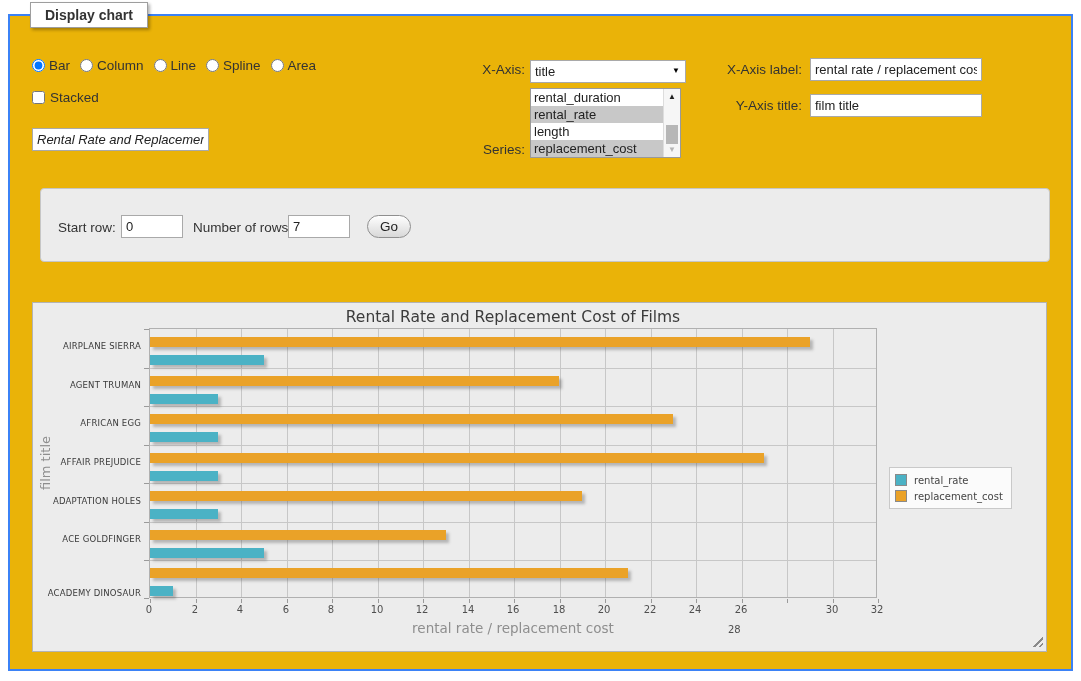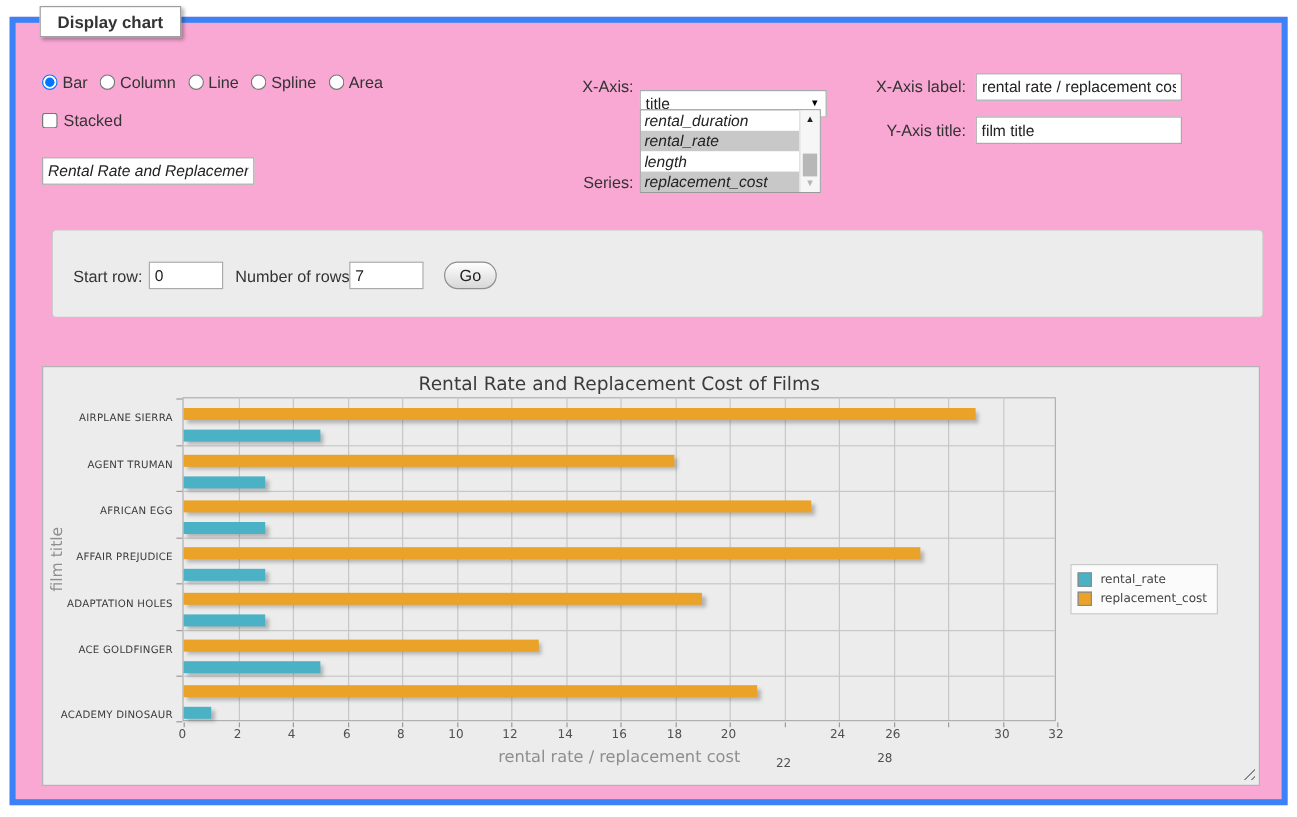--- a/index.html
+++ b/index.html
@@ -1,49 +1,49 @@
 <!DOCTYPE html>
 <html><head>
 <meta charset="utf-8">
 <style>
   * { box-sizing: border-box; margin: 0; padding: 0; }
   html,body { width:1081px; height:681px; background:#fff; overflow:hidden;
               font-family:"Liberation Sans", sans-serif; }
 
   
   .main-fieldset { position:absolute; left:8px; top:14px; width:1065px; height:657px;
-                   border:5px solid #3b82f6; background:#f9a8d4; }
+                   border:2px solid #3b82f6; background:#eab308; }
   .fieldset-legend { position:absolute; left:20px; top:-14px; background:#fff;
                      border:1px solid #9e9e9e; box-shadow:2px 2px 3px rgba(0,0,0,.3);
                      padding:4px 14px; font-size:14px; font-weight:bold; color:#333; }
 
   
   .lbl { position:absolute; font-size:13.5px; color:#333; }
   .txt-input { position:absolute; border:1px solid #a9a9a9; background:#fff;
                font-size:13px; color:#222; padding:2px 4px; height:23px;
                font-family:"Liberation Sans",sans-serif; }
   .radio-row { position:absolute; left:22px; top:42px; display:flex; align-items:center;
                font-size:13.5px; color:#333; }
   .radio-row label { display:flex; align-items:center; margin-right:10px; }
   .radio-row input { margin-right:4px; }
   .check-row { position:absolute; left:22px; top:74px; display:flex; align-items:center;
                font-size:13.5px; color:#333; }
   .check-row input { margin-right:5px; }
 
-  .select-wrap { position:absolute; left:520px; top:56px; width:156px; height:23px; }
+  .select-wrap { position:absolute; left:520px; top:44px; width:156px; height:23px; }
   .select-wrap select { width:100%; height:100%; appearance:none; -webkit-appearance:none;
                         border:1px solid #a9a9a9; background:#fff; font-size:13px; color:#222;
                         padding:1px 18px 1px 4px; border-radius:0;
                         font-family:"Liberation Sans",sans-serif; }
   .select-arrow { position:absolute; right:6px; top:7px; font-size:8px; color:#000;
                   pointer-events:none; line-height:1; }
 
   
   .listbox { position:absolute; left:520px; top:72px; width:151px; height:70px;
-             background:#fff; border:1px solid #999;font-style:italic; }
+             background:#fff; border:1px solid #999; }
   .lb-options { position:absolute; left:0; top:0; right:17px; bottom:0; overflow:hidden; }
   .lb-option { height:17px; line-height:17px; font-size:13px; color:#222; padding:0 3px;
                white-space:nowrap; }
   .lb-option.selected { background:#c8c8c8; }
   .lb-scroll { position:absolute; right:0; top:0; width:17px; height:100%;
                background:#f6f6f6; border-left:1px solid #ddd; }
   .lb-arrow { position:absolute; left:0; width:100%; text-align:center; font-size:8px;
               line-height:13px; height:13px; }
   .lb-arrow.up { top:1px; color:#222; }
   .lb-arrow.down { bottom:1px; color:#b5b5b5; }
@@ -240,21 +240,21 @@
         <div style="position: absolute; left: 46px; width: 44px; margin-left: -22px; text-align: center; font-size: 10px; color: rgb(79, 79, 79);">2</div>
         <div style="position: absolute; left: 91px; width: 44px; margin-left: -22px; text-align: center; font-size: 10px; color: rgb(79, 79, 79);">4</div>
         <div style="position: absolute; left: 137px; width: 44px; margin-left: -22px; text-align: center; font-size: 10px; color: rgb(79, 79, 79);">6</div>
         <div style="position: absolute; left: 182px; width: 44px; margin-left: -22px; text-align: center; font-size: 10px; color: rgb(79, 79, 79);">8</div>
         <div style="position: absolute; left: 228px; width: 44px; margin-left: -22px; text-align: center; font-size: 10px; color: rgb(79, 79, 79);">10</div>
         <div style="position: absolute; left: 273px; width: 44px; margin-left: -22px; text-align: center; font-size: 10px; color: rgb(79, 79, 79);">12</div>
         <div style="position: absolute; left: 319px; width: 44px; margin-left: -22px; text-align: center; font-size: 10px; color: rgb(79, 79, 79);">14</div>
         <div style="position: absolute; left: 364px; width: 44px; margin-left: -22px; text-align: center; font-size: 10px; color: rgb(79, 79, 79);">16</div>
         <div style="position: absolute; left: 410px; width: 44px; margin-left: -22px; text-align: center; font-size: 10px; color: rgb(79, 79, 79);">18</div>
         <div style="position: absolute; left: 455px; width: 44px; margin-left: -22px; text-align: center; font-size: 10px; color: rgb(79, 79, 79);">20</div>
-        <div style="position: absolute; left: 501px; width: 44px; margin-left: -22px; text-align: center; font-size: 10px; color: rgb(79, 79, 79); margin-top: 24px;">22</div>
+        <div style="position: absolute; left: 501px; width: 44px; margin-left: -22px; text-align: center; font-size: 10px; color: rgb(79, 79, 79);">22</div>
         <div style="position: absolute; left: 546px; width: 44px; margin-left: -22px; text-align: center; font-size: 10px; color: rgb(79, 79, 79);">24</div>
         <div style="position: absolute; left: 592px; width: 44px; margin-left: -22px; text-align: center; font-size: 10px; color: rgb(79, 79, 79);">26</div>
         <div style="position: absolute; left: 601px; width: 44px; margin-left: -22px; font-size: 10px; color: rgb(79, 79, 79); margin-top: 20px;">28</div>
         <div style="position: absolute; left: 683px; width: 44px; margin-left: -22px; text-align: center; font-size: 10px; color: rgb(79, 79, 79);">30</div>
         <div style="position: absolute; left: 728px; width: 44px; margin-left: -22px; text-align: center; font-size: 10px; color: rgb(79, 79, 79);">32</div>
       </div>
     <div class="x-axis-title">rental rate / replacement cost</div>
     <div class="chart-legend">
         <div class="legend-row">
           <div class="legend-swatch" style="background: rgb(75, 178, 197);"></div>

